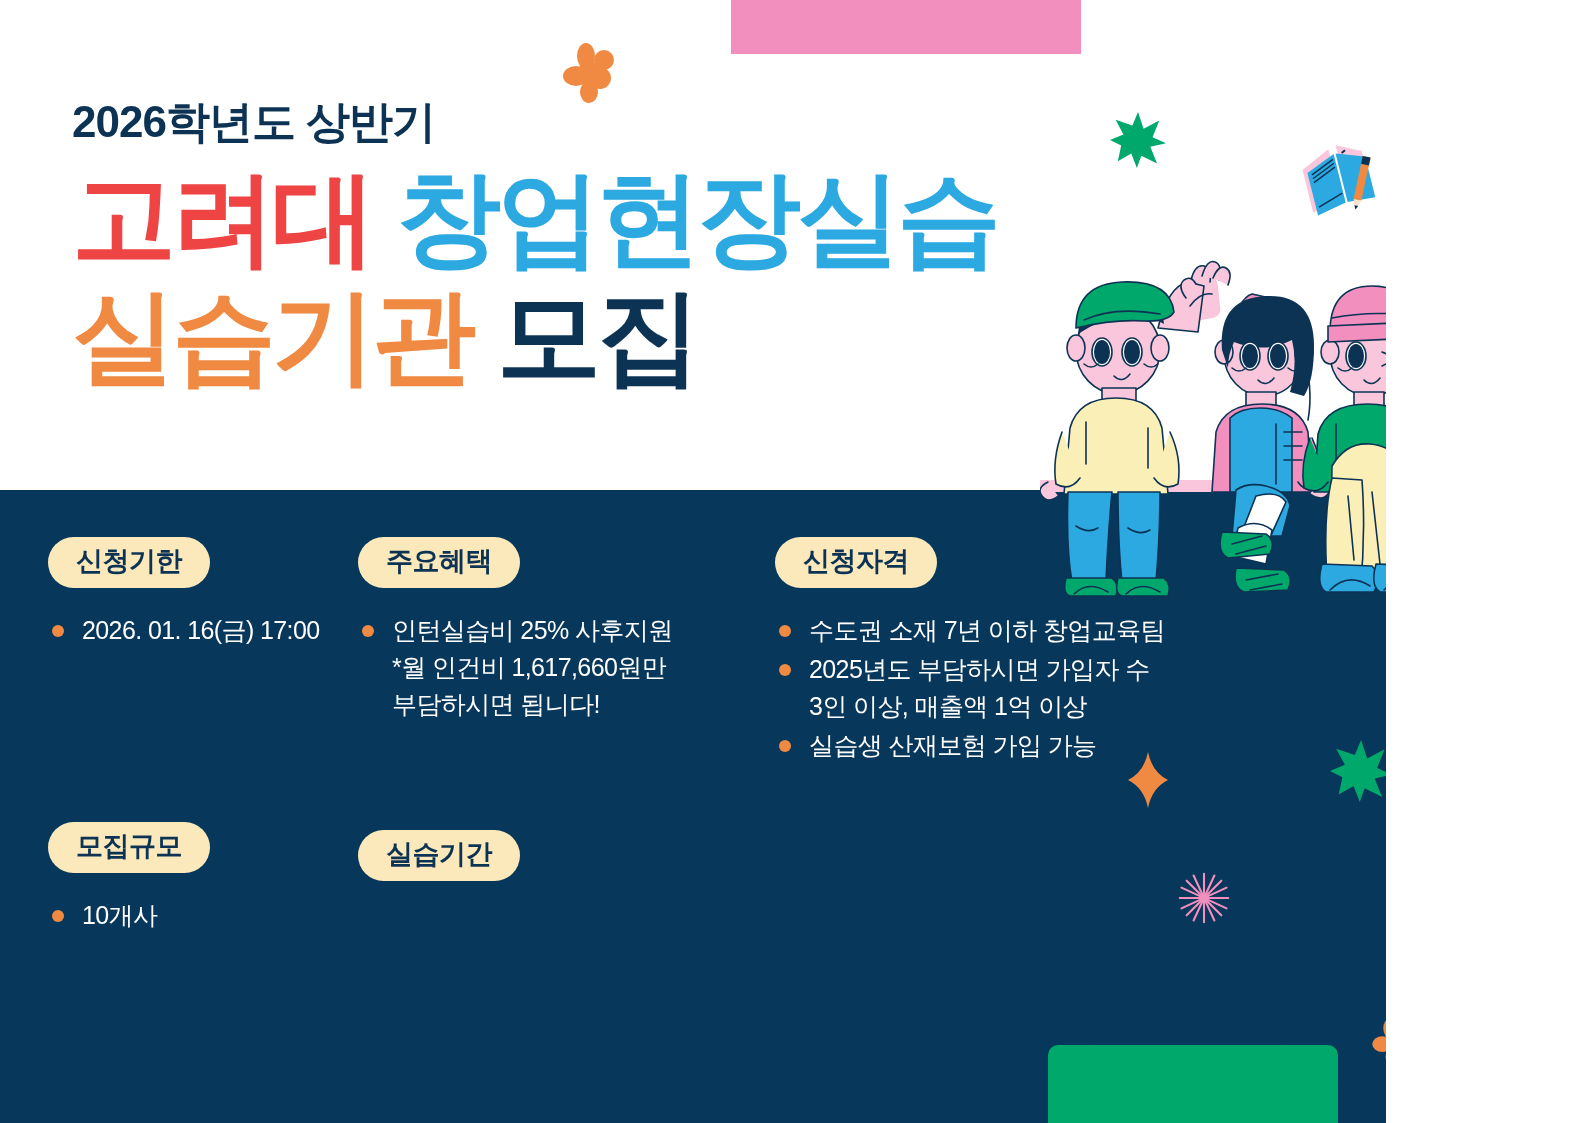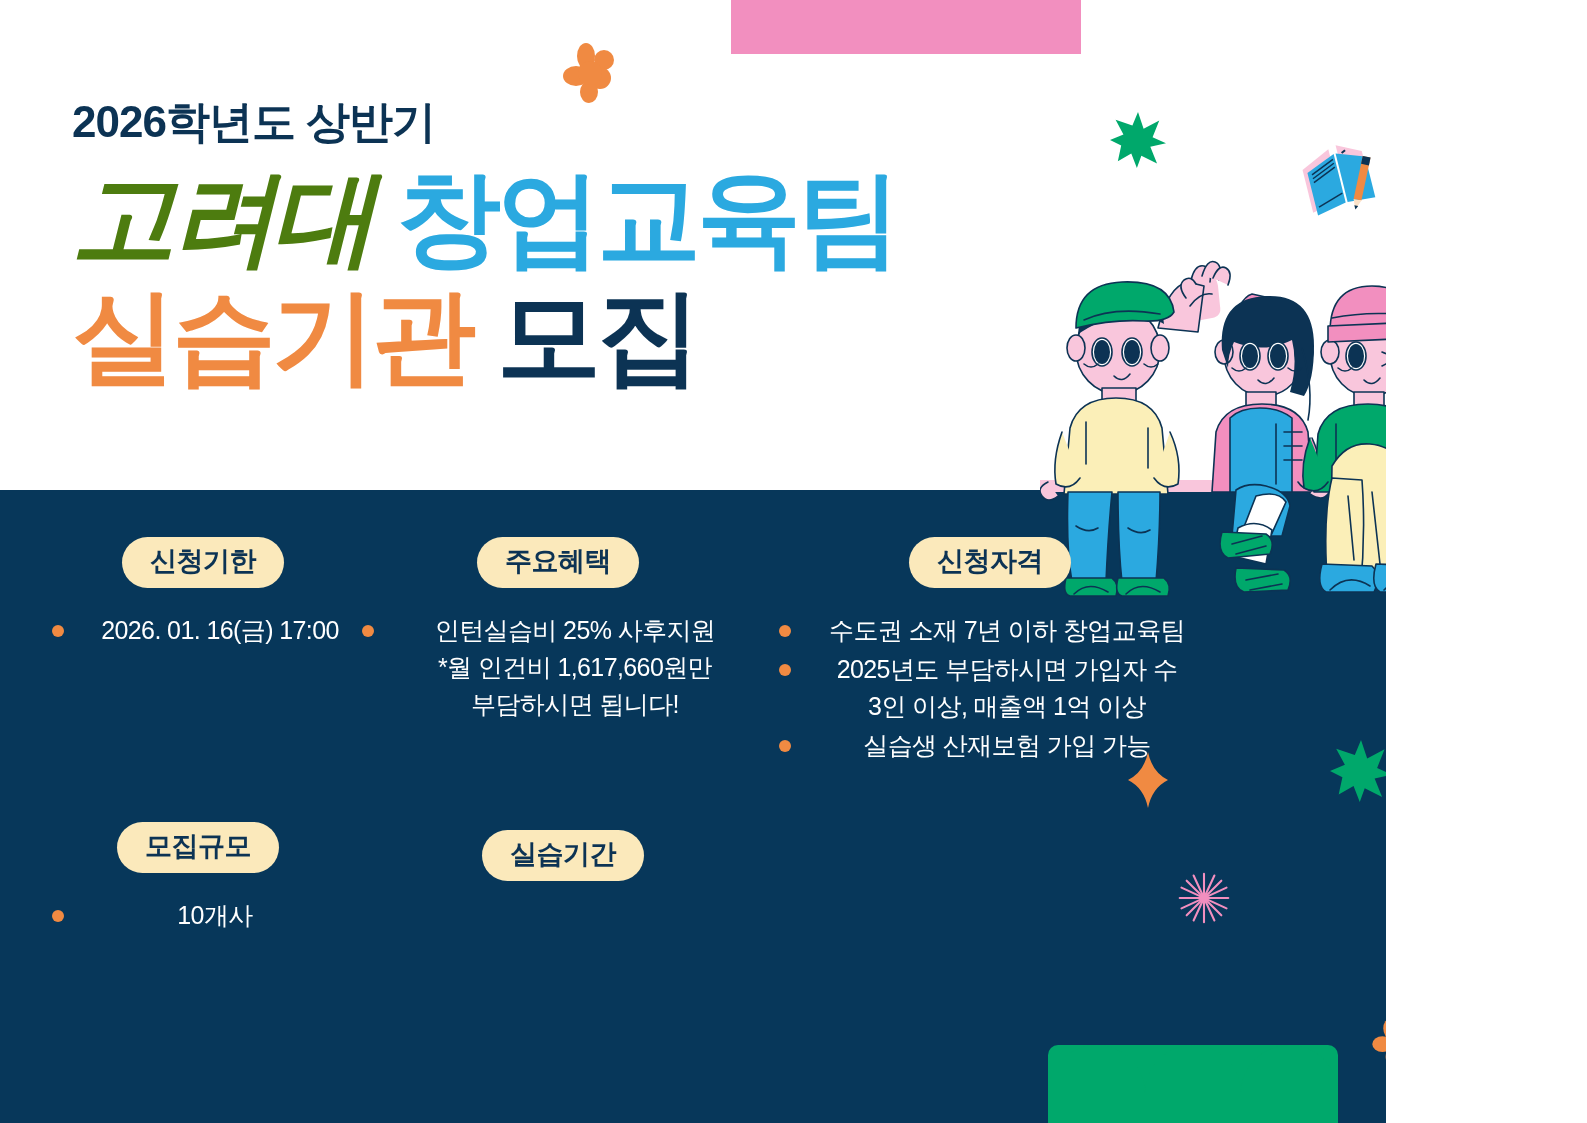--- a/index.html
+++ b/index.html
@@ -41,28 +41,28 @@
     white-space:nowrap;
   }
   .title-line{
     font-size:104px;
     font-weight:bold;
     line-height:1.13;
     letter-spacing:-4px;
     margin:0;
     white-space:nowrap;
   }
-  .t-pink{color:#4d7c0f;font-style:italic;}
+  .t-pink{color:#ef4444;}
   .t-blue{color:#2BA9E0;}
   .t-orange{color:#F08A42;}
   .t-navy{color:#0C3354;}
 
   
   .info-area{position:absolute; left:0; top:490px; width:1587px; height:633px; z-index:7;}
-  .info-block{position:absolute;text-align:center;}
+  .info-block{position:absolute;}
   .badge{
     display:inline-block;
     background:#FBE9BB;
     color:#0C3354;
     font-size:27px;
     font-weight:bold;
     letter-spacing:-0.5px;
     border-radius:999px;
     padding:9px 28px 11px 28px;
     line-height:1.15;
@@ -184,21 +184,21 @@
         <polygon points="56,64 64,64 60,74" fill="#FBE2C8"></polygon>
         <polygon points="58,70 62,70 60,74" fill="#0C3354"></polygon>
       </g>
     </g>
   </svg>
 
   <div class="headline">
     <p class="kicker">2026학년도 상반기</p>
     <p class="title-line">
       <span class="t-pink">고려대</span>
-      <span class="t-blue">창업교육팀</span>
+      <span class="t-blue">창업현장실습</span>
     </p>
     <p class="title-line">
       <span class="t-orange">실습기관</span>
       <span class="t-navy">모집</span>
     </p>
   </div>
 
   <svg class="kids" width="540" height="370" viewBox="0 0 540 370">
     <defs>
       <clipPath id="clipAll">

